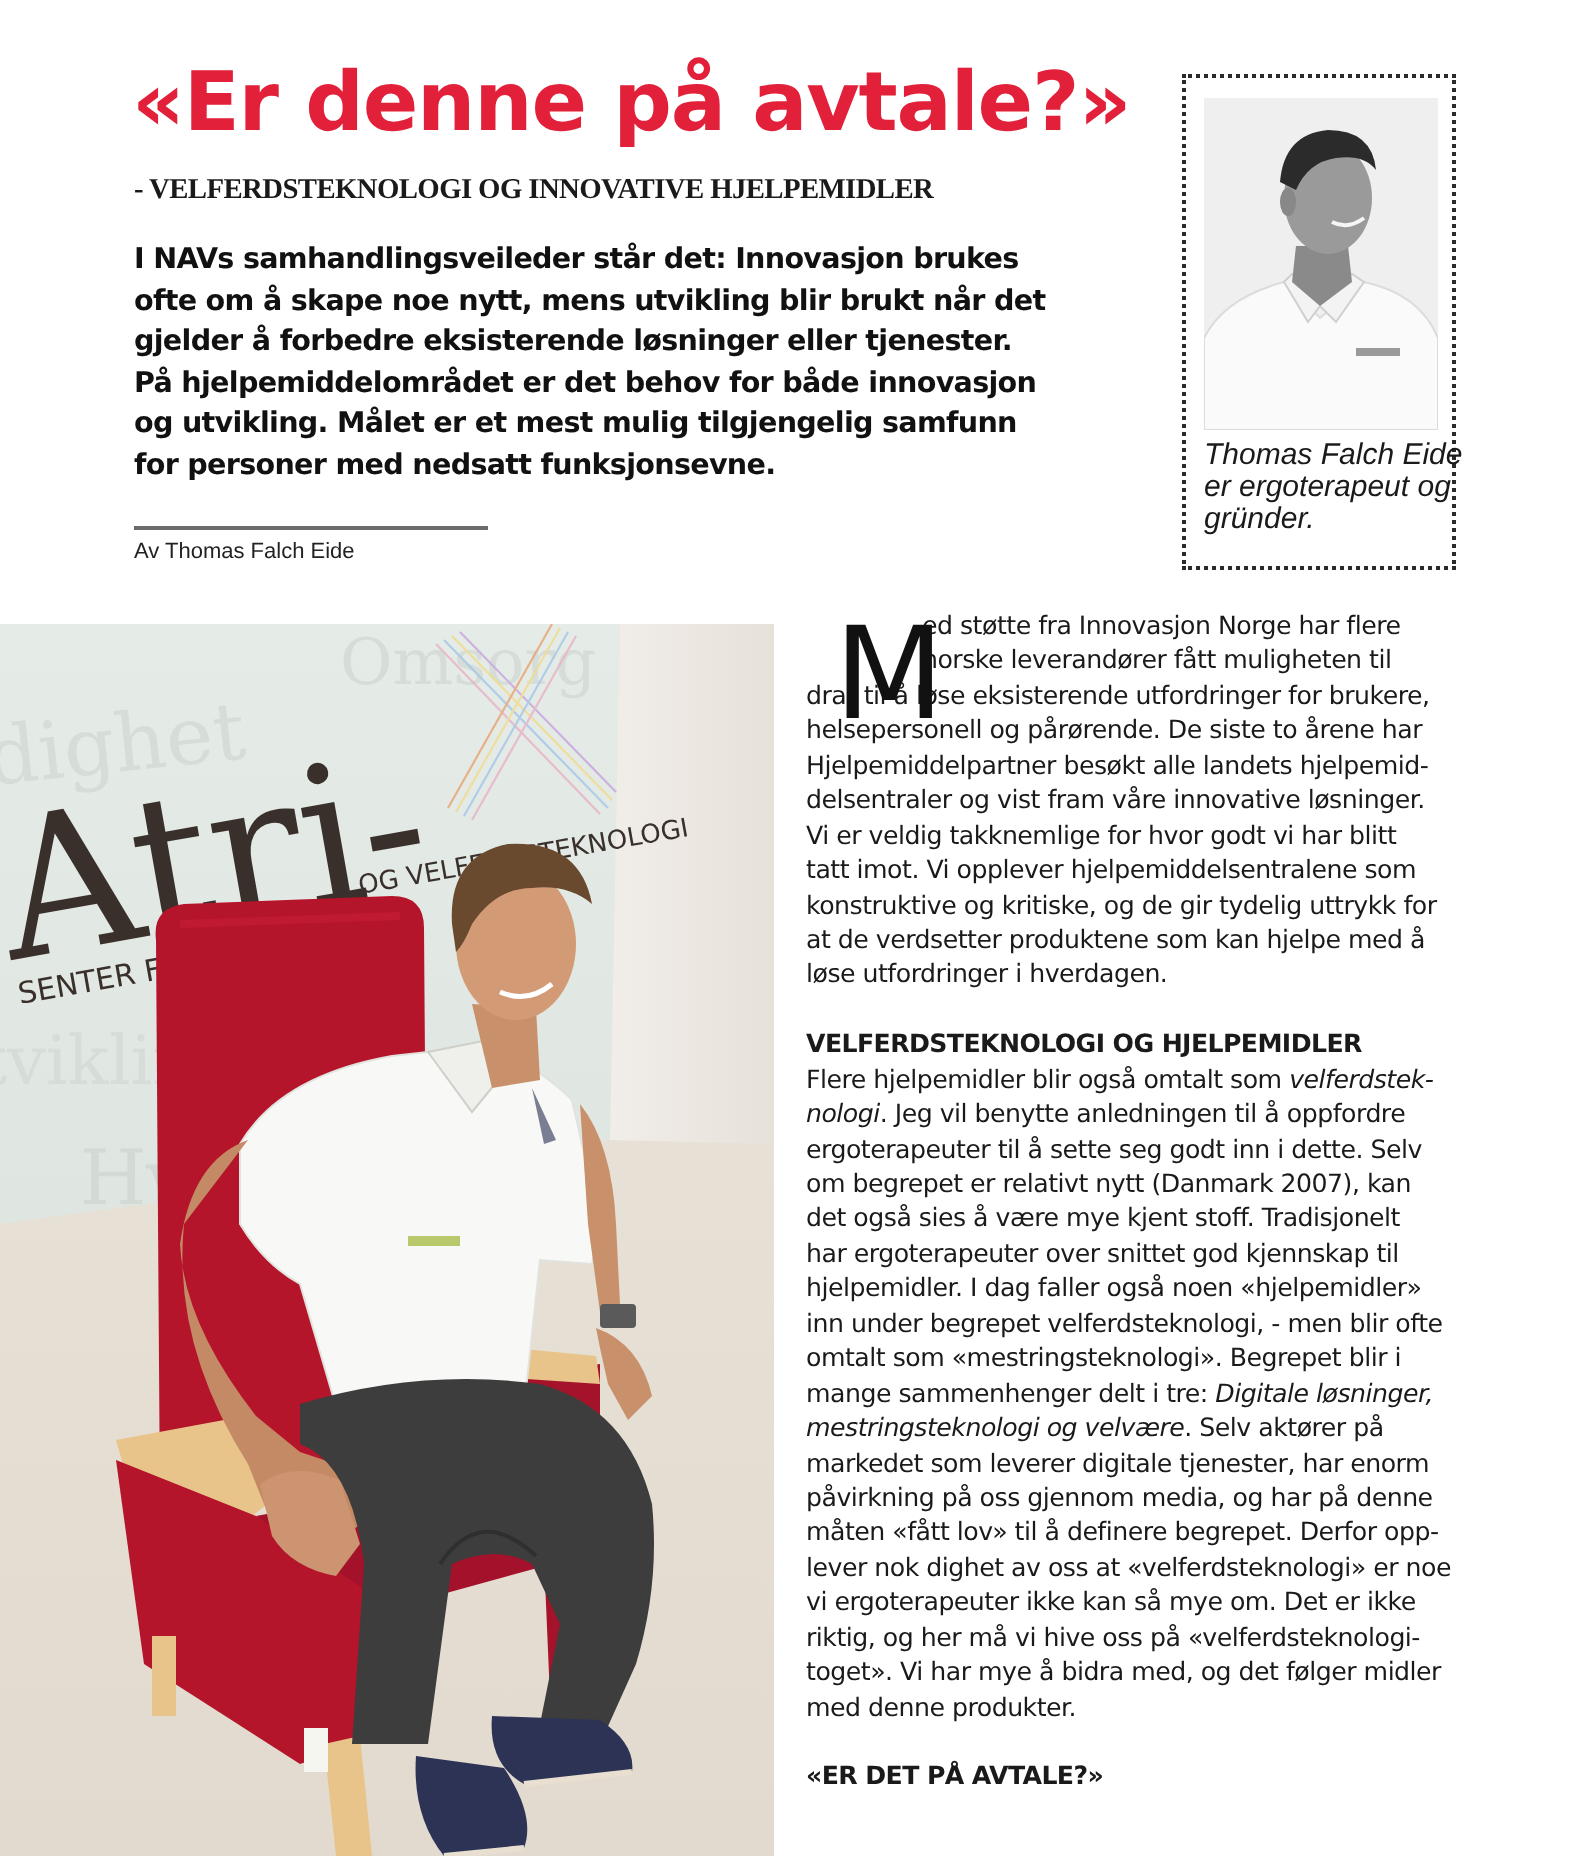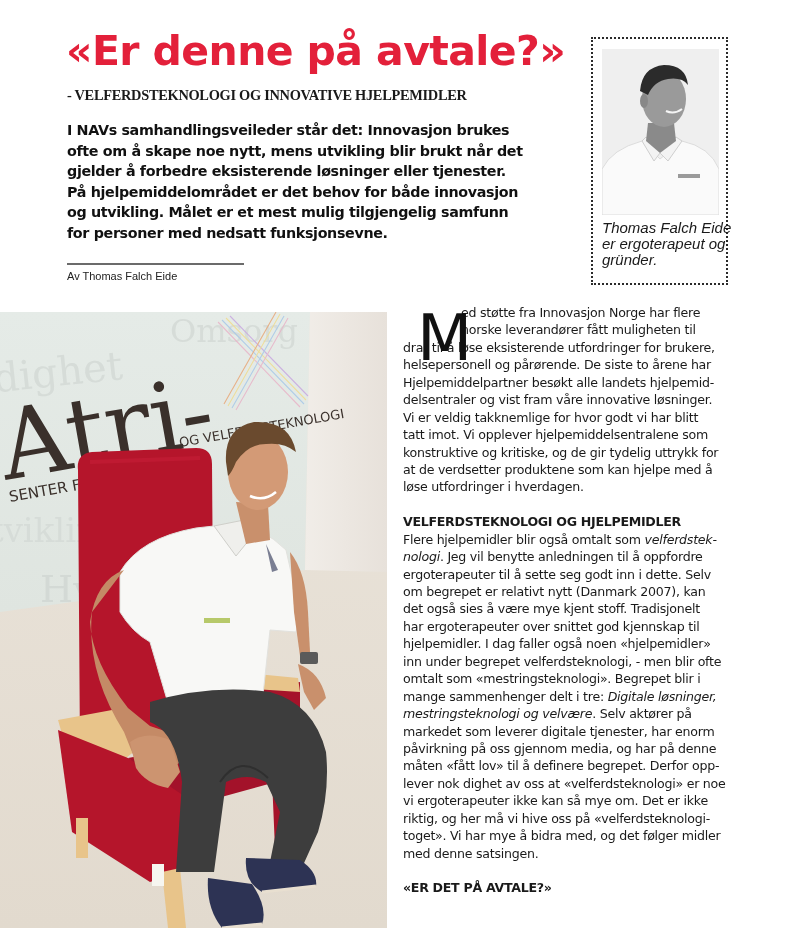--- a/index.html
+++ b/index.html
@@ -227,17 +227,17 @@
   <span class="line">omtalt som «mestringsteknologi». Begrepet blir i</span>
   <span class="line"><span>mange sammenhenger delt i tre: </span><em>Digitale løsninger,</em></span>
   <span class="line"><em>mestringsteknologi og velvære</em><span>. Selv aktører på</span></span>
   <span class="line">markedet som leverer digitale tjenester, har enorm</span>
   <span class="line">påvirkning på oss gjennom media, og har på denne</span>
   <span class="line">måten «fått lov» til å definere begrepet. Derfor opp-</span>
   <span class="line">lever nok dighet av oss at «velferdsteknologi» er noe</span>
   <span class="line">vi ergoterapeuter ikke kan så mye om. Det er ikke</span>
   <span class="line">riktig, og her må vi hive oss på «velferdsteknologi-</span>
   <span class="line">toget». Vi har mye å bidra med, og det følger midler</span>
-  <span class="line">med denne satsingen.</span>
+  <span class="line">med denne produkter.</span>
   <span class="gap"></span>
 
   <span class="section-head">«ER DET PÅ AVTALE?»</span>
 </div>
 
 </body></html>

